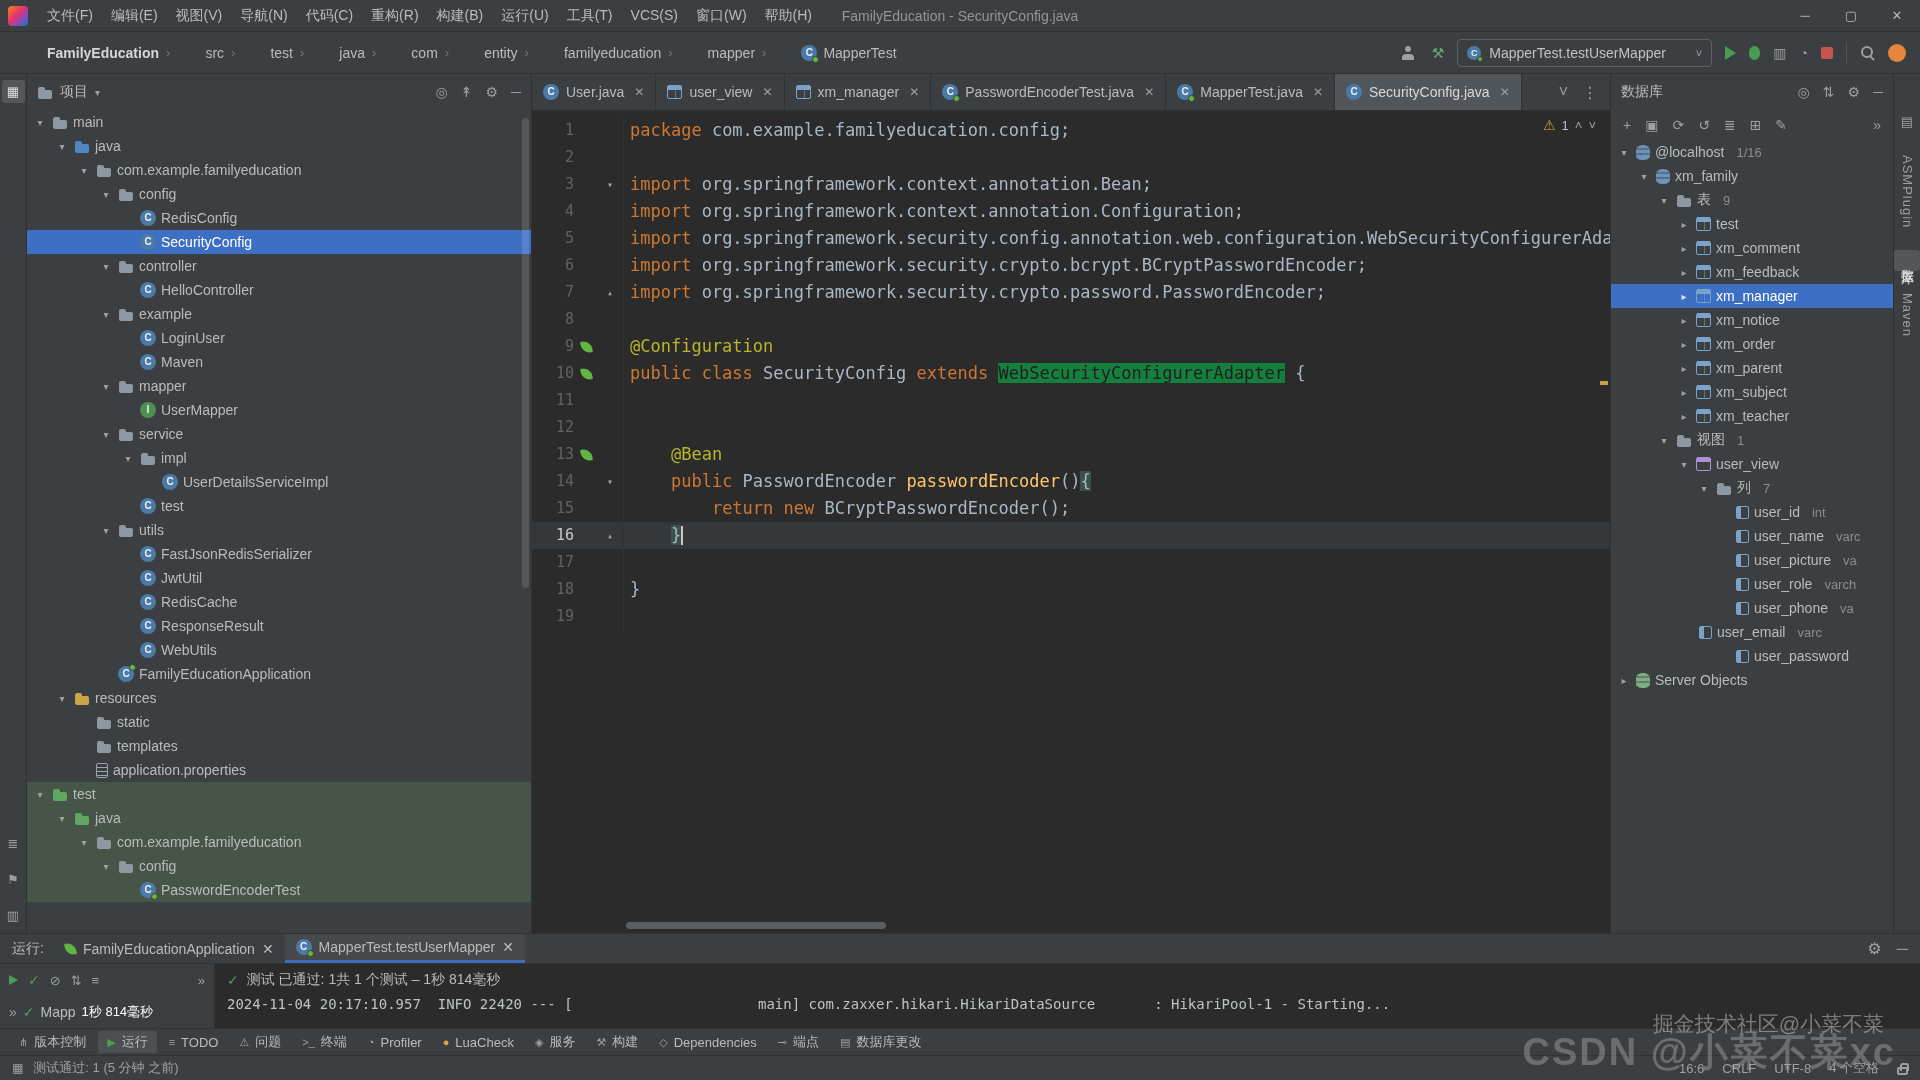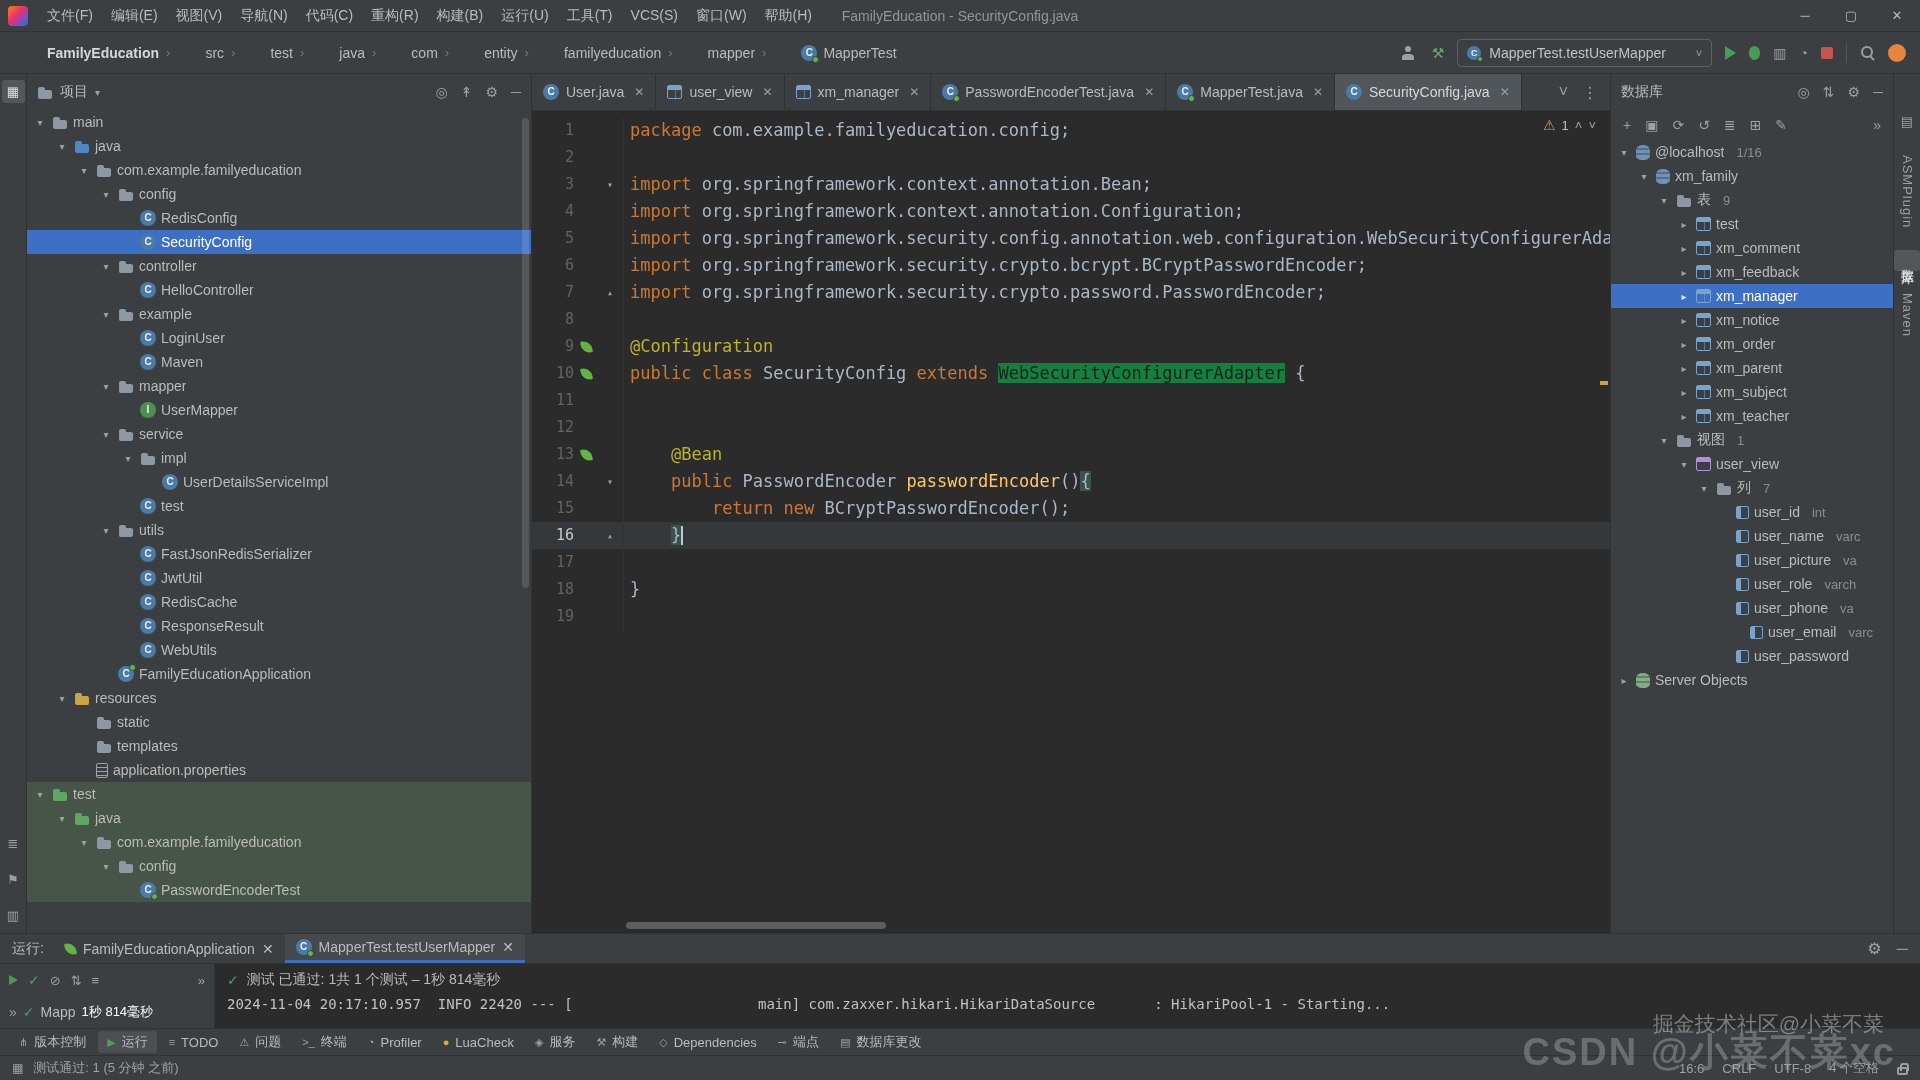--- a/index.html
+++ b/index.html
@@ -628,21 +628,21 @@
             <span class="ico colm"></span>
             <span class="tlabel">user_role</span>
             <span class="extra">varch</span>
           </div>
           <div class="tree-row" style="padding-left: 106px;">
             <span class="arrow"></span>
             <span class="ico colm"></span>
             <span class="tlabel">user_phone</span>
             <span class="extra">va</span>
           </div>
-          <div class="tree-row" style="padding-left: 120px;">
+          <div class="tree-row" style="padding-left: 69px;">
             <span class="arrow"></span>
             <span class="ico colm"></span>
             <span class="tlabel">user_email</span>
             <span class="extra">varc</span>
           </div>
           <div class="tree-row" style="padding-left: 106px;">
             <span class="arrow"></span>
             <span class="ico colm"></span>
             <span class="tlabel">user_password</span>
           </div>

